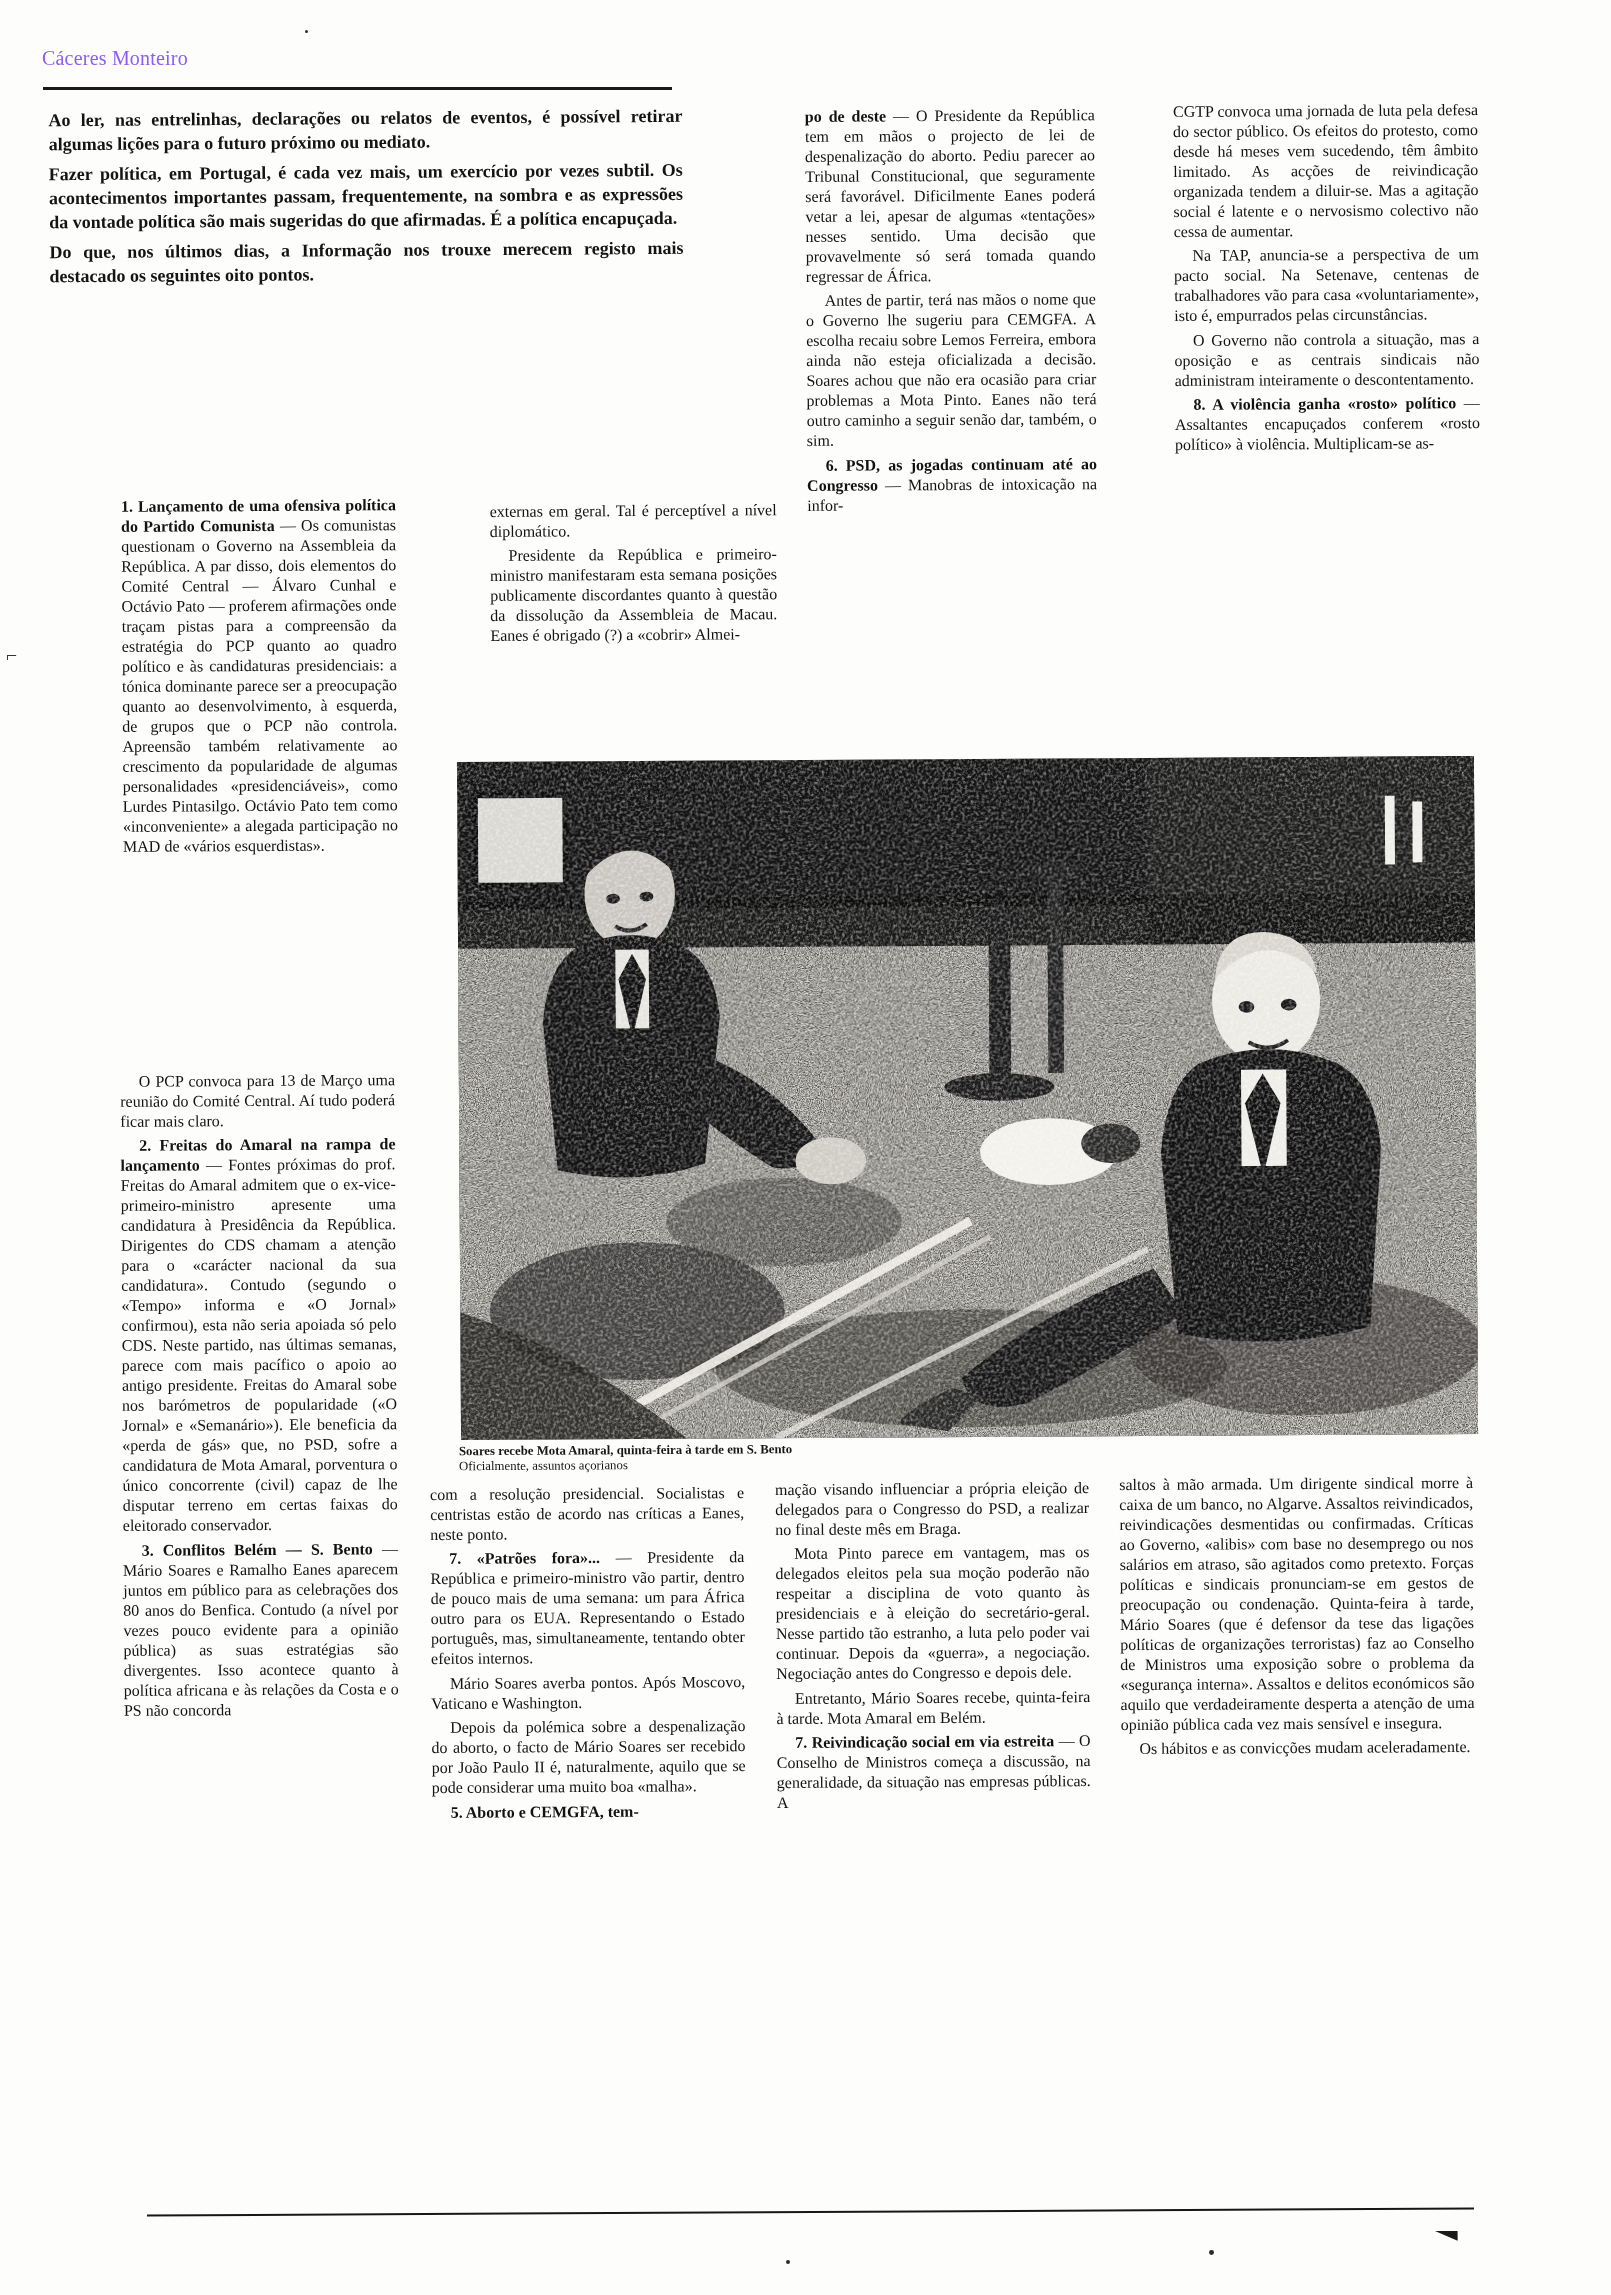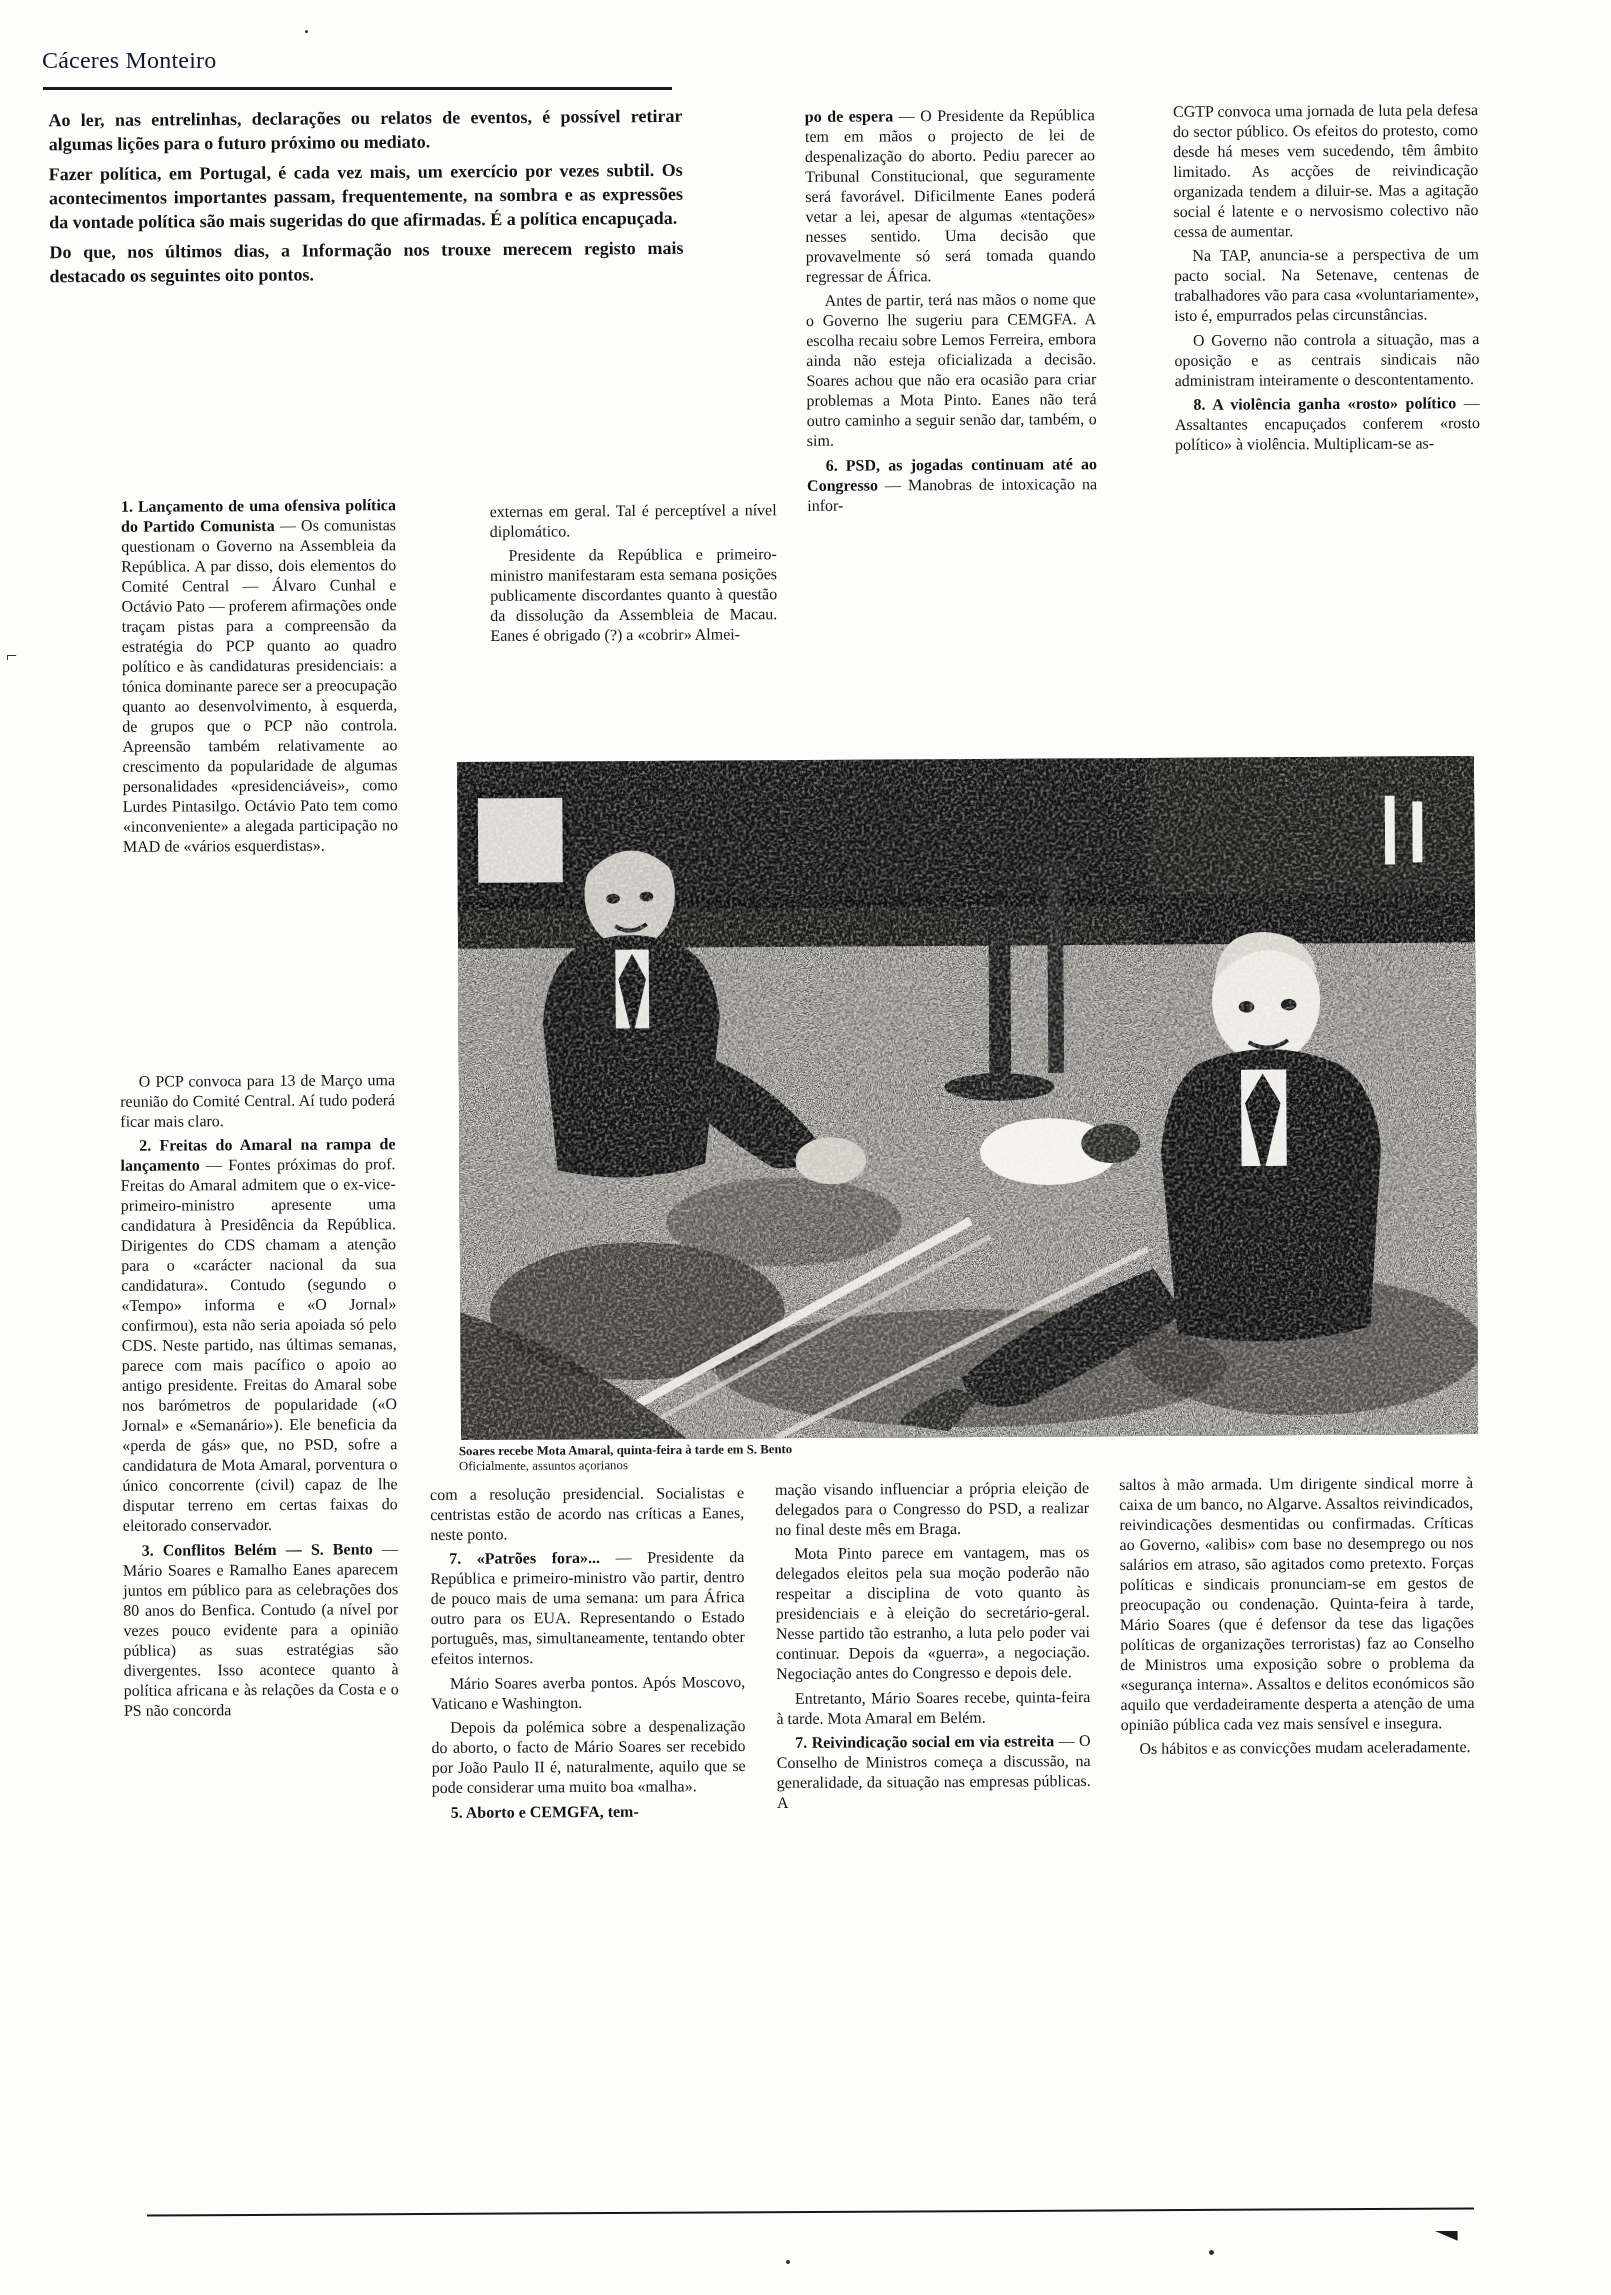--- a/index.html
+++ b/index.html
@@ -22,23 +22,23 @@
     inset: 0;
     background: #fdfdfc;
   }
 
   
   .byline {
     position: absolute;
     left: 42px;
     top: 47px;
     font-family: "Liberation Serif", serif;
-    font-size: 24px;
+    font-size: 20px;
     letter-spacing: 0.2px;
-    color: #0f172a;
+    color: #8b5cf6;
   }
   .byline-rule {
     position: absolute;
     left: 43px;
     top: 87px;
     width: 629px;
     height: 2.5px;
     background: #1a1a1a;
   }
 
@@ -175,21 +175,21 @@
   <p><b class="hd">2. Freitas do Amaral na rampa de lançamento</b><span> — </span><span>Fontes próximas do prof. Freitas do Amaral admitem que o ex-vice-primeiro-ministro apresente uma candidatura à Presidência da República. Dirigentes do CDS chamam a atenção para o «carácter nacional da sua candidatura». Contudo (segundo o «Tempo» informa e «O Jornal» confirmou), esta não seria apoiada só pelo CDS. Neste partido, nas últimas semanas, parece com mais pacífico o apoio ao antigo presidente. Freitas do Amaral sobe nos barómetros de popularidade («O Jornal» e «Semanário»). Ele beneficia da «perda de gás» que, no PSD, sofre a candidatura de Mota Amaral, porventura o único concorrente (civil) capaz de lhe disputar terreno em certas faixas do eleitorado conservador.</span></p>
   <p><b class="hd">3. Conflitos Belém — S. Bento</b><span> — </span><span>Mário Soares e Ramalho Eanes aparecem juntos em público para as celebrações dos 80 anos do Benfica. Contudo (a nível por vezes pouco evidente para a opinião pública) as suas estratégias são divergentes. Isso acontece quanto à política africana e às relações da Costa e o PS não concorda</span></p>
 </div>
 
 <div class="col" id="c2-upper">
   <p class="noind"><span>externas em geral. Tal é perceptível a nível diplomático.</span></p>
   <p><span>Presidente da República e primeiro-ministro manifestaram esta semana posições publicamente discordantes quanto à questão da dissolução da Assembleia de Macau. Eanes é obrigado (?) a «cobrir» Almei-</span></p>
 </div>
 
 <div class="col" id="c3-upper">
-  <p class="noind"><b class="hd">po de espera</b><span> — </span><span>O Presidente da República tem em mãos o projecto de lei de despenalização do aborto. Pediu parecer ao Tribunal Constitucional, que seguramente será favorável. Dificilmente Eanes poderá vetar a lei, apesar de algumas «tentações» nesses sentido. Uma decisão que provavelmente só será tomada quando regressar de África.</span></p>
+  <p class="noind"><b class="hd">po de deste</b><span> — </span><span>O Presidente da República tem em mãos o projecto de lei de despenalização do aborto. Pediu parecer ao Tribunal Constitucional, que seguramente será favorável. Dificilmente Eanes poderá vetar a lei, apesar de algumas «tentações» nesses sentido. Uma decisão que provavelmente só será tomada quando regressar de África.</span></p>
   <p><span>Antes de partir, terá nas mãos o nome que o Governo lhe sugeriu para CEMGFA. A escolha recaiu sobre Lemos Ferreira, embora ainda não esteja oficializada a decisão. Soares achou que não era ocasião para criar problemas a Mota Pinto. Eanes não terá outro caminho a seguir senão dar, também, o sim.</span></p>
   <p><b class="hd">6. PSD, as jogadas continuam até ao Congresso</b><span> — </span><span>Manobras de intoxicação na infor-</span></p>
 </div>
 
 <div class="col" id="c4-upper">
   <p class="noind"><span>CGTP convoca uma jornada de luta pela defesa do sector público. Os efeitos do protesto, como desde há meses vem sucedendo, têm âmbito limitado. As acções de reivindicação organizada tendem a diluir-se. Mas a agitação social é latente e o nervosismo colectivo não cessa de aumentar.</span></p>
   <p><span>Na TAP, anuncia-se a perspectiva de um pacto social. Na Setenave, centenas de trabalhadores vão para casa «voluntariamente», isto é, empurrados pelas circunstâncias.</span></p>
   <p><span>O Governo não controla a situação, mas a oposição e as centrais sindicais não administram inteiramente o descontentamento.</span></p>
   <p><b class="hd">8. A violência ganha «rosto» político</b><span> — </span><span>Assaltantes encapuçados conferem «rosto político» à violência. Multiplicam-se as-</span></p>
 </div>

